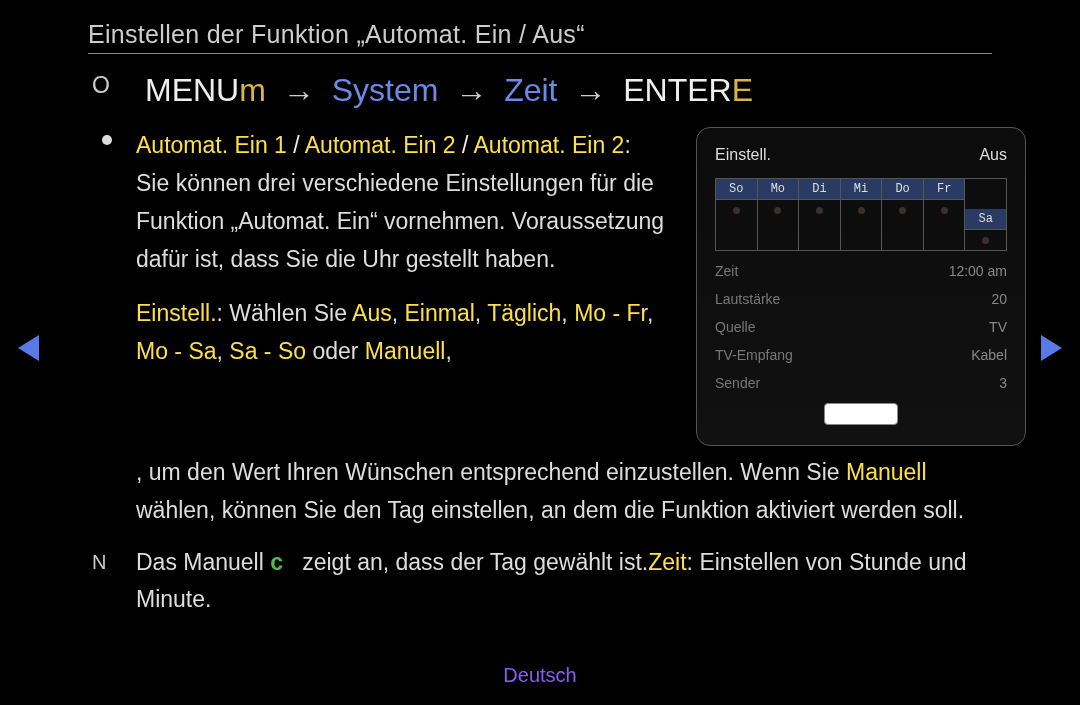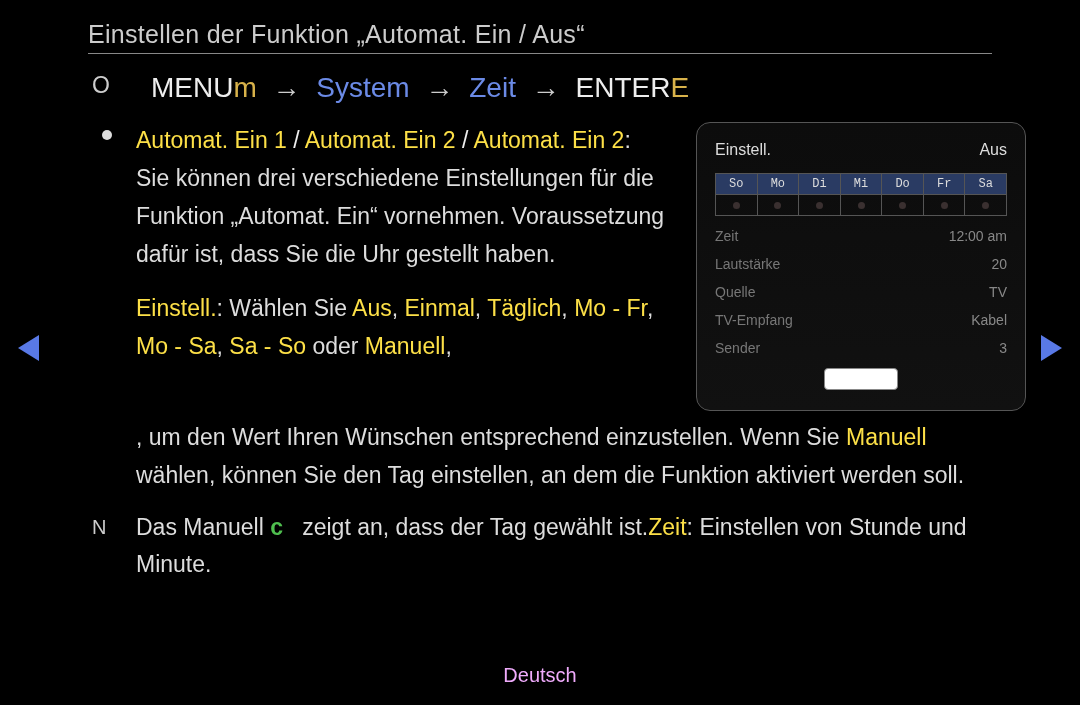--- a/index.html
+++ b/index.html
@@ -22,22 +22,22 @@
   }
   .title {
     font-size: 25px;
     color: #ccc;
     border-bottom: 1px solid #888;
     padding-bottom: 4px;
     margin-bottom: 18px;
     letter-spacing: 0.3px;
   }
   .breadcrumb {
-    font-size: 28px;
-    margin-left: 21px;
+    font-size: 32px;
+    margin-left: 15px;
     margin-bottom: 18px;
   }
   .o-marker {
     position: absolute;
     left: 94px;
     font-size: 23px;
     color: #ccc;
   }
   .breadcrumb .menu { color: #eee; }
   .breadcrumb .m-lower { color: #d8b24a; }
@@ -117,21 +117,21 @@
     display: flex;
     border: 1px solid #555;
     margin-bottom: 12px;
   }
   .day-col {
     flex: 1;
     border-right: 1px solid #555;
     text-align: center;
     font-family: Liberation Mono, monospace;
   }
-  .day-col:last-child { border-right: none; }
+  .day-col:last-child { border-right: none; margin-top: 30px; }
   .day-head {
     background: #2a3b63;
     color: #ddd;
     font-size: 12px;
     padding: 3px 0;
     border-bottom: 1px solid #555;
   }
   .day-cell {
     height: 20px;
     display: flex;
@@ -185,21 +185,21 @@
     border-left: 21px solid #5979e6;
   }
 
   .footer-lang {
     position: absolute;
     bottom: 18px;
     left: 0;
     width: 100%;
     text-align: center;
     font-size: 20px;
-    color: #f0abfc;
+    color: #8b5cf6;
   }
 </style>
 </head>
 <body>
 
 <div class="page">
 
   <div class="title">Einstellen der Funktion „Automat. Ein / Aus“</div>
 
   <div style="position:relative;">

